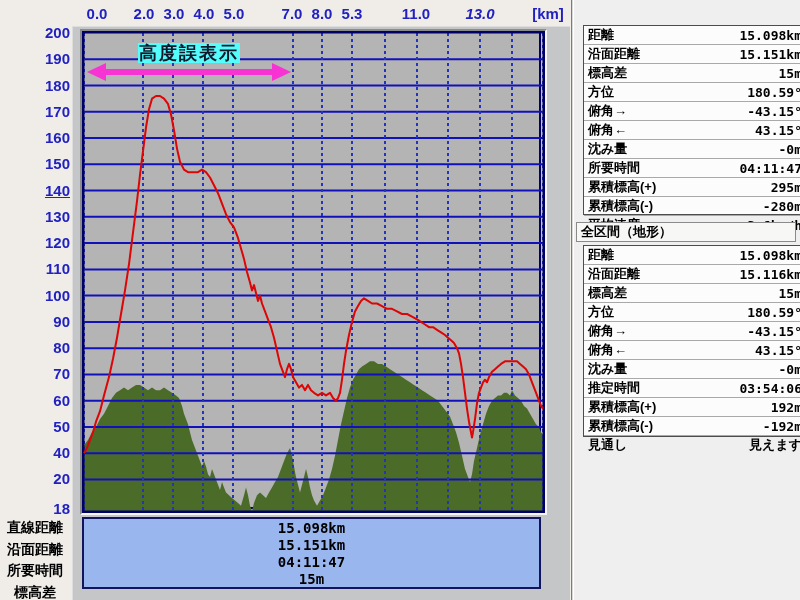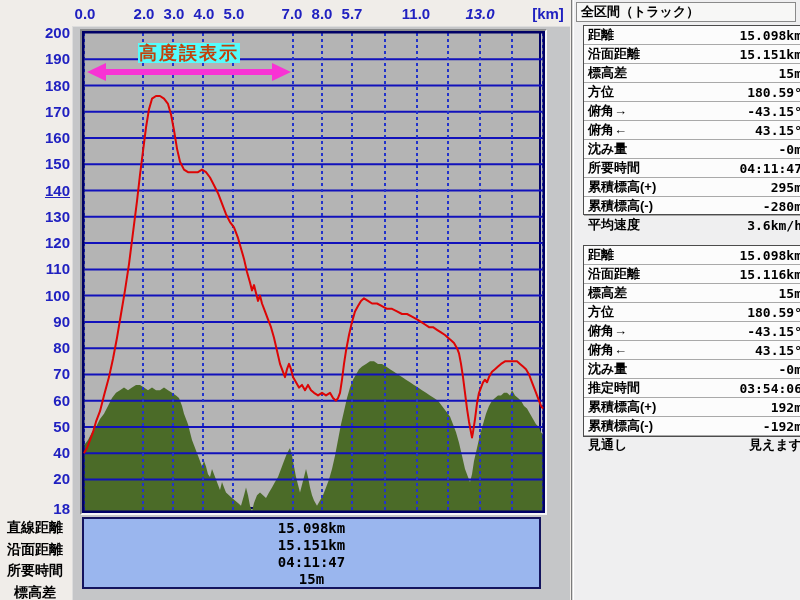--- a/index.html
+++ b/index.html
@@ -11,21 +11,21 @@
   .x-axis { position:absolute; left:0; top:5px; width:572px; height:20px; }
   .x-tick { position:absolute; top:0; transform:translateX(-50%); font-size:15px; color:#2021c0; white-space:nowrap; }
   .y-axis { position:absolute; left:0; top:0; width:70px; height:600px; }
   .y-tick { position:absolute; left:0; width:70px; text-align:right; font-size:15px; color:#2021c0; height:18px; line-height:18px;padding-left:31px; }
 
   .plot-frame { position:absolute; left:80px; top:29px; width:467px; height:486px;
     border-top:2px solid #8a8b8d; border-left:2px solid #8a8b8d;
     border-bottom:2px solid #f6f6f6; border-right:2px solid #f6f6f6; }
   .plot-inner { position:relative; width:459px; height:478px; border:2px solid #000066; background:#b4b4b4; }
   .plot-inner svg { position:absolute; left:-2px; top:-2px; }
-  .annotation-label { position:absolute; left:54px; top:10px; background:#55fcfc; color:#c2410c;
+  .annotation-label { position:absolute; left:54px; top:10px; background:#55fcfc; color:#0f172a;
     font-size:18px; letter-spacing:2px; padding:0 1px; line-height:20px; white-space:nowrap; }
 
   
   .summary-labels { position:absolute; left:0; top:0; width:70px; }
   .summary-label { position:absolute; left:0; width:70px; text-align:center; font-size:14px; height:20px; line-height:20px; color:#000; }
   .summary-box { position:absolute; left:82px; top:517px; width:459px; height:72px; background:#9ab6ee; border:2px solid #14145e; padding-top:1px; }
   .summary-value { height:17px; line-height:17px; text-align:center; font-size:14px; font-family:"DejaVu Sans Mono","Liberation Mono",monospace; font-weight:bold; }
 
   
   .divider { position:absolute; left:571px; top:0; width:3px; height:600px; background:#d9d9d9; border-left:1px solid #7b7b7b; border-right:1px solid #ffffff; }
@@ -36,28 +36,28 @@
   .stat-row:last-child { border-bottom:none; }
   .stat-label { font-size:13px; }
   .stat-value { font-size:13px; font-family:"DejaVu Sans Mono","Liberation Mono",monospace; font-weight:bold; }
 </style>
 </head>
 <body>
 
 <div class="gray-panel"></div>
 
 <div class="x-axis">
-    <span class="x-tick" style="left: 85px;">0.0</span>
+    <span class="x-tick" style="left: 97px;">0.0</span>
     <span class="x-tick" style="left: 144px;">2.0</span>
     <span class="x-tick" style="left: 174px;">3.0</span>
     <span class="x-tick" style="left: 204px;">4.0</span>
     <span class="x-tick" style="left: 234px;">5.0</span>
     <span class="x-tick" style="left: 292px;">7.0</span>
     <span class="x-tick" style="left: 322px;">8.0</span>
-    <span class="x-tick" style="left: 352px;">5.7</span>
+    <span class="x-tick" style="left: 352px;">5.3</span>
     <span class="x-tick" style="left: 416px;">11.0</span>
     <span class="x-tick" style="left: 480px; font-style: italic;">13.0</span>
     <span class="x-tick" style="left: 548px;">[km]</span>
   </div>
 <div class="y-axis">
     <div class="y-tick" style="top: 24px;">200</div>
     <div class="y-tick" style="top: 50.2637px;">190</div>
     <div class="y-tick" style="top: 76.5275px;">180</div>
     <div class="y-tick" style="top: 102.791px;">170</div>
     <div class="y-tick" style="top: 129.055px;">160</div>
@@ -131,21 +131,20 @@
 <div class="summary-box">
     <div class="summary-value">15.098km</div>
     <div class="summary-value">15.151km</div>
     <div class="summary-value">04:11:47</div>
     <div class="summary-value">15m</div>
   </div>
 
 <div class="divider"></div>
 
 <div class="right-panel">
-  <div class="section-header" style="top:2px">全区間（トラック）</div>
   <div class="stat-table" style="top:25px; height:190px" id="table-0">
       <div class="stat-row">
         <span class="stat-label">距離</span>
         <span class="stat-value">15.098km</span>
       </div>
       <div class="stat-row">
         <span class="stat-label">沿面距離</span>
         <span class="stat-value">15.151km</span>
       </div>
       <div class="stat-row">
@@ -179,20 +178,21 @@
       <div class="stat-row">
         <span class="stat-label">累積標高(-)</span>
         <span class="stat-value">-280m</span>
       </div>
       <div class="stat-row">
         <span class="stat-label">平均速度</span>
         <span class="stat-value">3.6km/h</span>
       </div>
     </div>
 
+  <div class="section-header" style="top:222px">全区間（地形）</div>
   <div class="stat-table" style="top:245px; height:192px" id="table-1">
       <div class="stat-row">
         <span class="stat-label">距離</span>
         <span class="stat-value">15.098km</span>
       </div>
       <div class="stat-row">
         <span class="stat-label">沿面距離</span>
         <span class="stat-value">15.116km</span>
       </div>
       <div class="stat-row">

